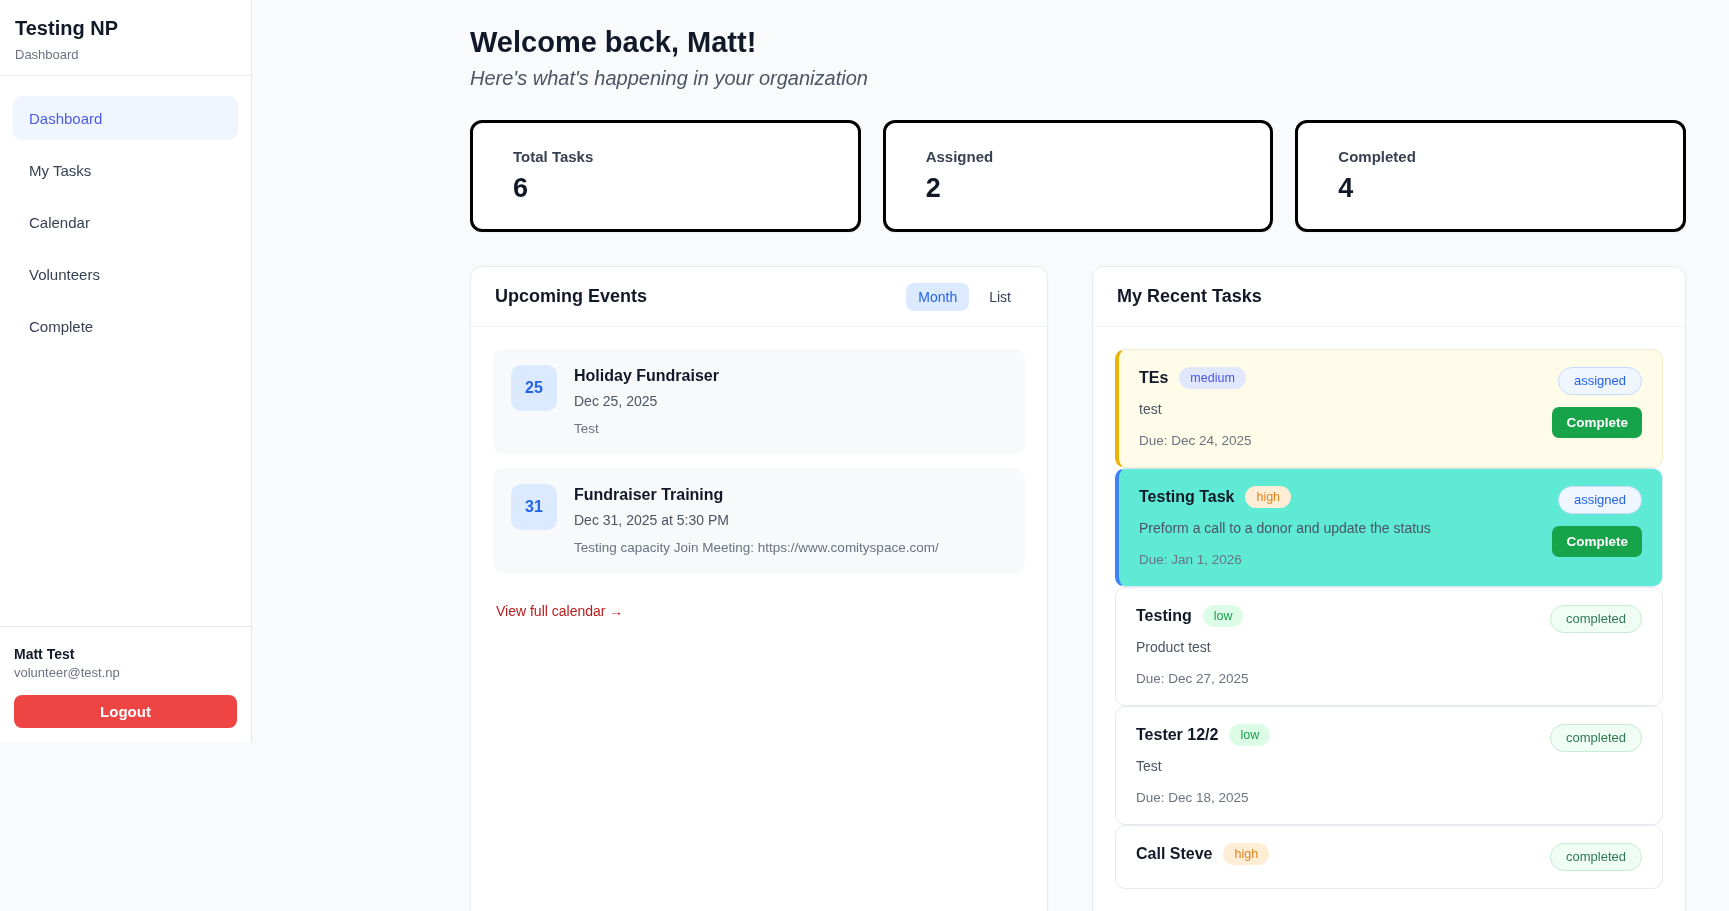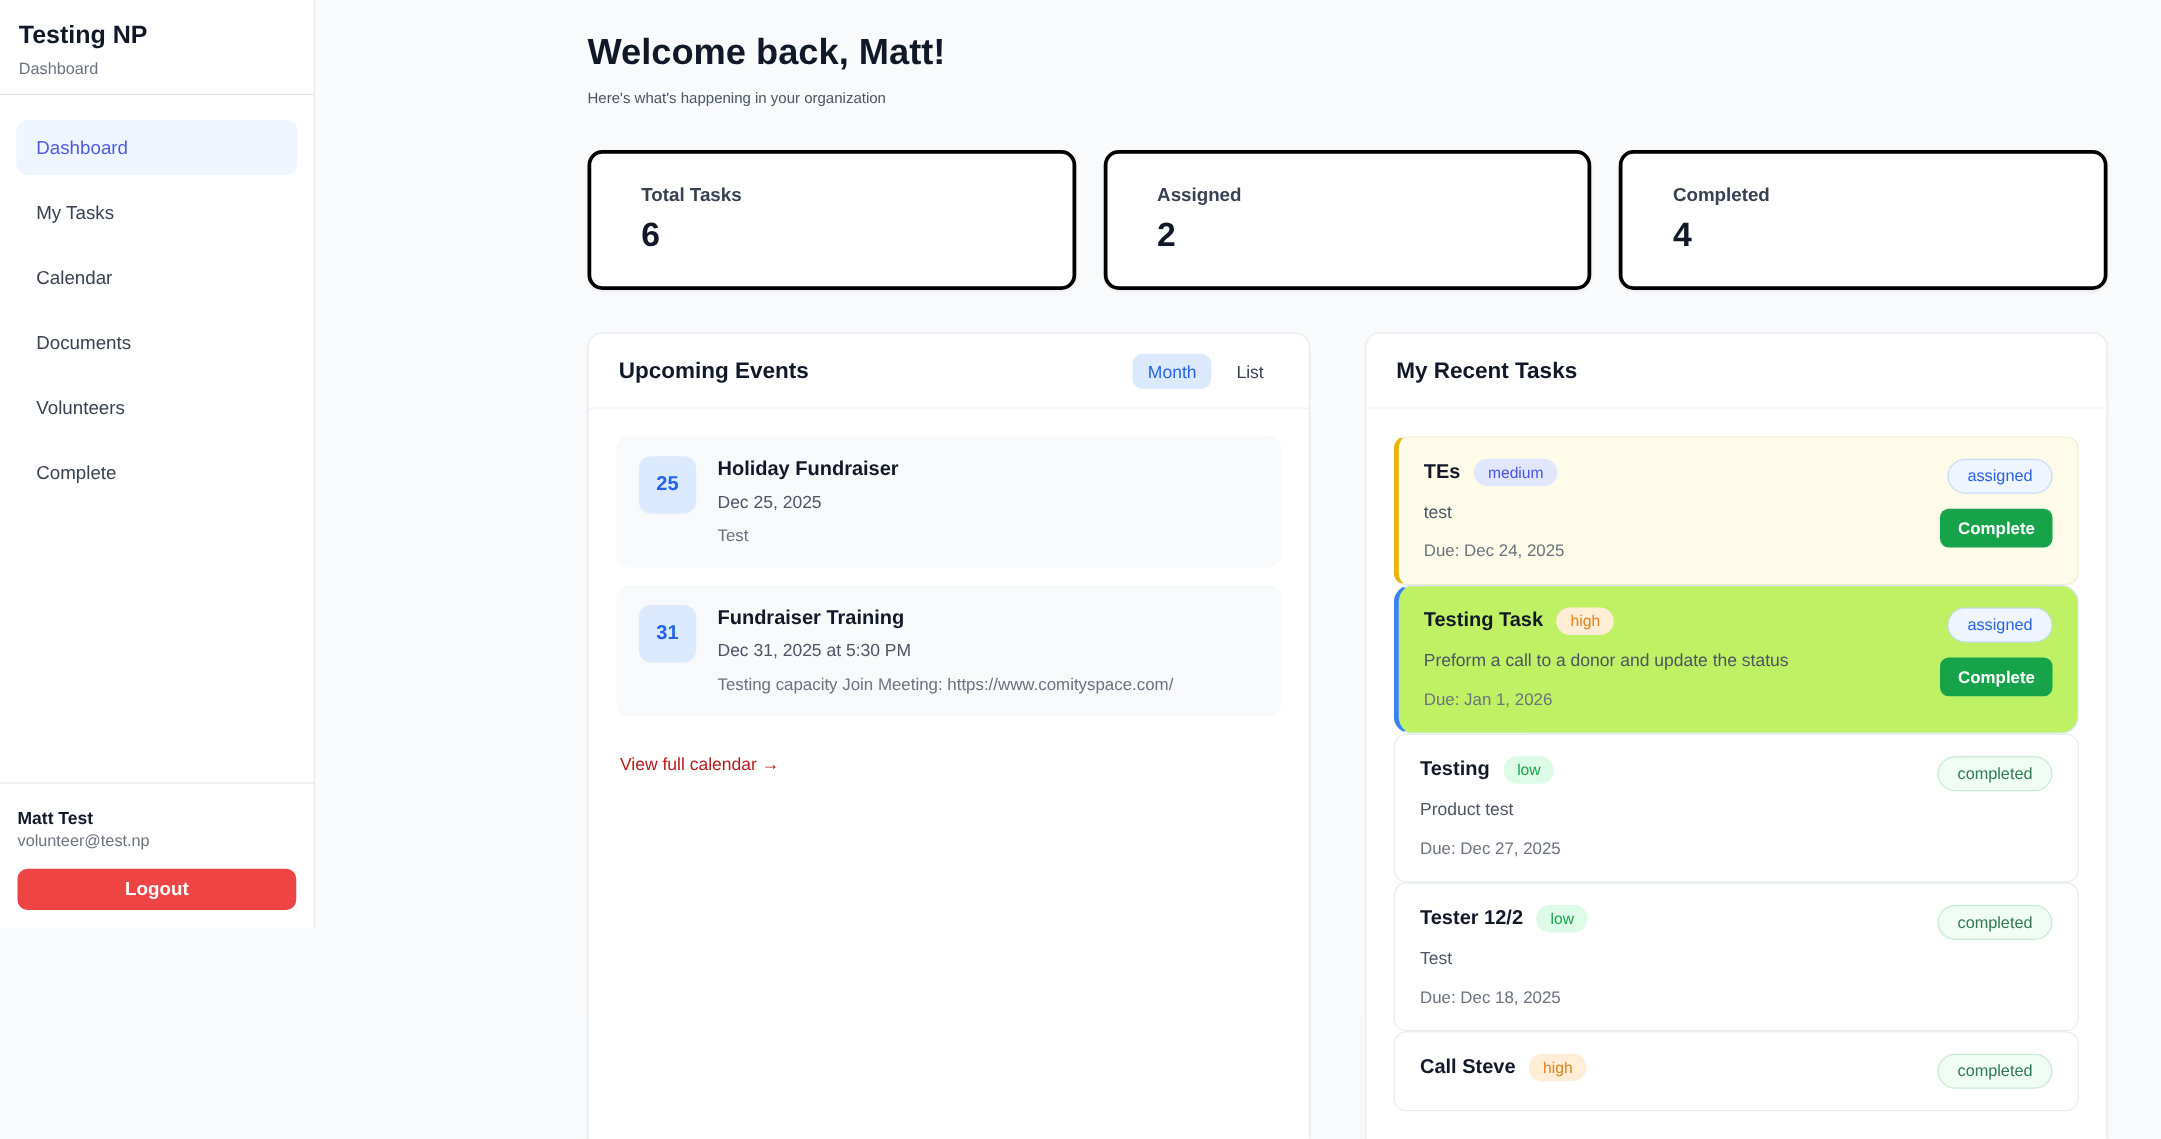--- a/index.html
+++ b/index.html
@@ -27,21 +27,21 @@
   .user-name { font-size:14px; font-weight:700; color:#111827; }
   .user-email { font-size:13px; color:#6b7280; margin-top:3px; }
   .logout-btn {
     margin-top:15px; width:100%; height:33px; border:none; border-radius:8px;
     background:#ef4444; color:#ffffff; font-family:inherit; font-size:15px;
     font-weight:700; cursor:pointer;
   }
   
   .main { flex:1; padding:22px 43px 0 218px; }
   .welcome { font-size:29px; font-weight:700; color:#111827; line-height:40px; }
-  .page-sub { font-size:12px; color:#4b5563; margin-top:4px; line-height:24px; }
+  .page-sub { font-size:20px; color:#4b5563; margin-top:4px; line-height:24px;font-style:italic; }
   
   .stats-row { display:flex; gap:22px; margin-top:30px; }
   .stat-card {
     flex:1; background:#ffffff; border:3px solid #000000; border-radius:12px;
     padding:25px 40px; box-shadow:0 1px 2px rgba(16,24,40,.05);
   }
   .stat-label { font-size:15px; font-weight:700; color:#374151; }
   .stat-value { font-size:27px; font-weight:700; color:#111827; margin-top:8px; }
   
   .columns { display:flex; gap:44px; margin-top:34px; height:1100px; align-items:stretch; }
@@ -80,21 +80,21 @@
     display:inline-block; margin-top:16px; margin-left:3px; font-size:14px;
     font-weight:500; color:#b91c1c; text-decoration:none; cursor:pointer;
   }
   
   .task-item {
     display:flex; justify-content:space-between; align-items:flex-start;
     border:1px solid #e7eaee; border-radius:10px; padding:17px 20px;
     background:#ffffff;
   }
   .task-item.hl-yellow { background:#fefce8; border-color:#efecd0; border-left:4px solid #eab308; }
-  .task-item.hl-blue { background:#bef264; border-color:#d8e7fa; border-left:4px solid #3b82f6;border-radius:14px; }
+  .task-item.hl-blue { background:#5eead4; border-color:#d8e7fa; border-left:4px solid #3b82f6; }
   .task-title-row { display:flex; align-items:center; gap:11px; }
   .task-title { font-size:16px; font-weight:700; color:#111827; line-height:22px; }
   .pill {
     font-size:12.5px; padding:4px 11px; border-radius:999px; line-height:14px;
     white-space:nowrap;
   }
   .pill.p-medium { background:#e0e7ff; color:#4953e8; }
   .pill.p-high { background:#ffedd5; color:#e0841f; }
   .pill.p-low { background:#dcfce7; color:#16a34a; }
   .task-desc { font-size:14px; color:#4b5563; margin-top:11px; line-height:19px; }
@@ -120,23 +120,20 @@
   </div>
   <nav class="nav">
     <div class="nav-item active">
         <span>Dashboard</span>
       </div>
     <div class="nav-item">
         <span>My Tasks</span>
       </div>
     <div class="nav-item">
         <span>Calendar</span>
-      </div>
-    <div class="nav-item">
-        <span>Documents</span>
       </div>
     <div class="nav-item">
         <span>Volunteers</span>
       </div>
     <div class="nav-item">
         <span>Complete</span>
       </div>
   </nav>
   <div class="sidebar-footer">
     <div class="user-name">Matt Test</div>

